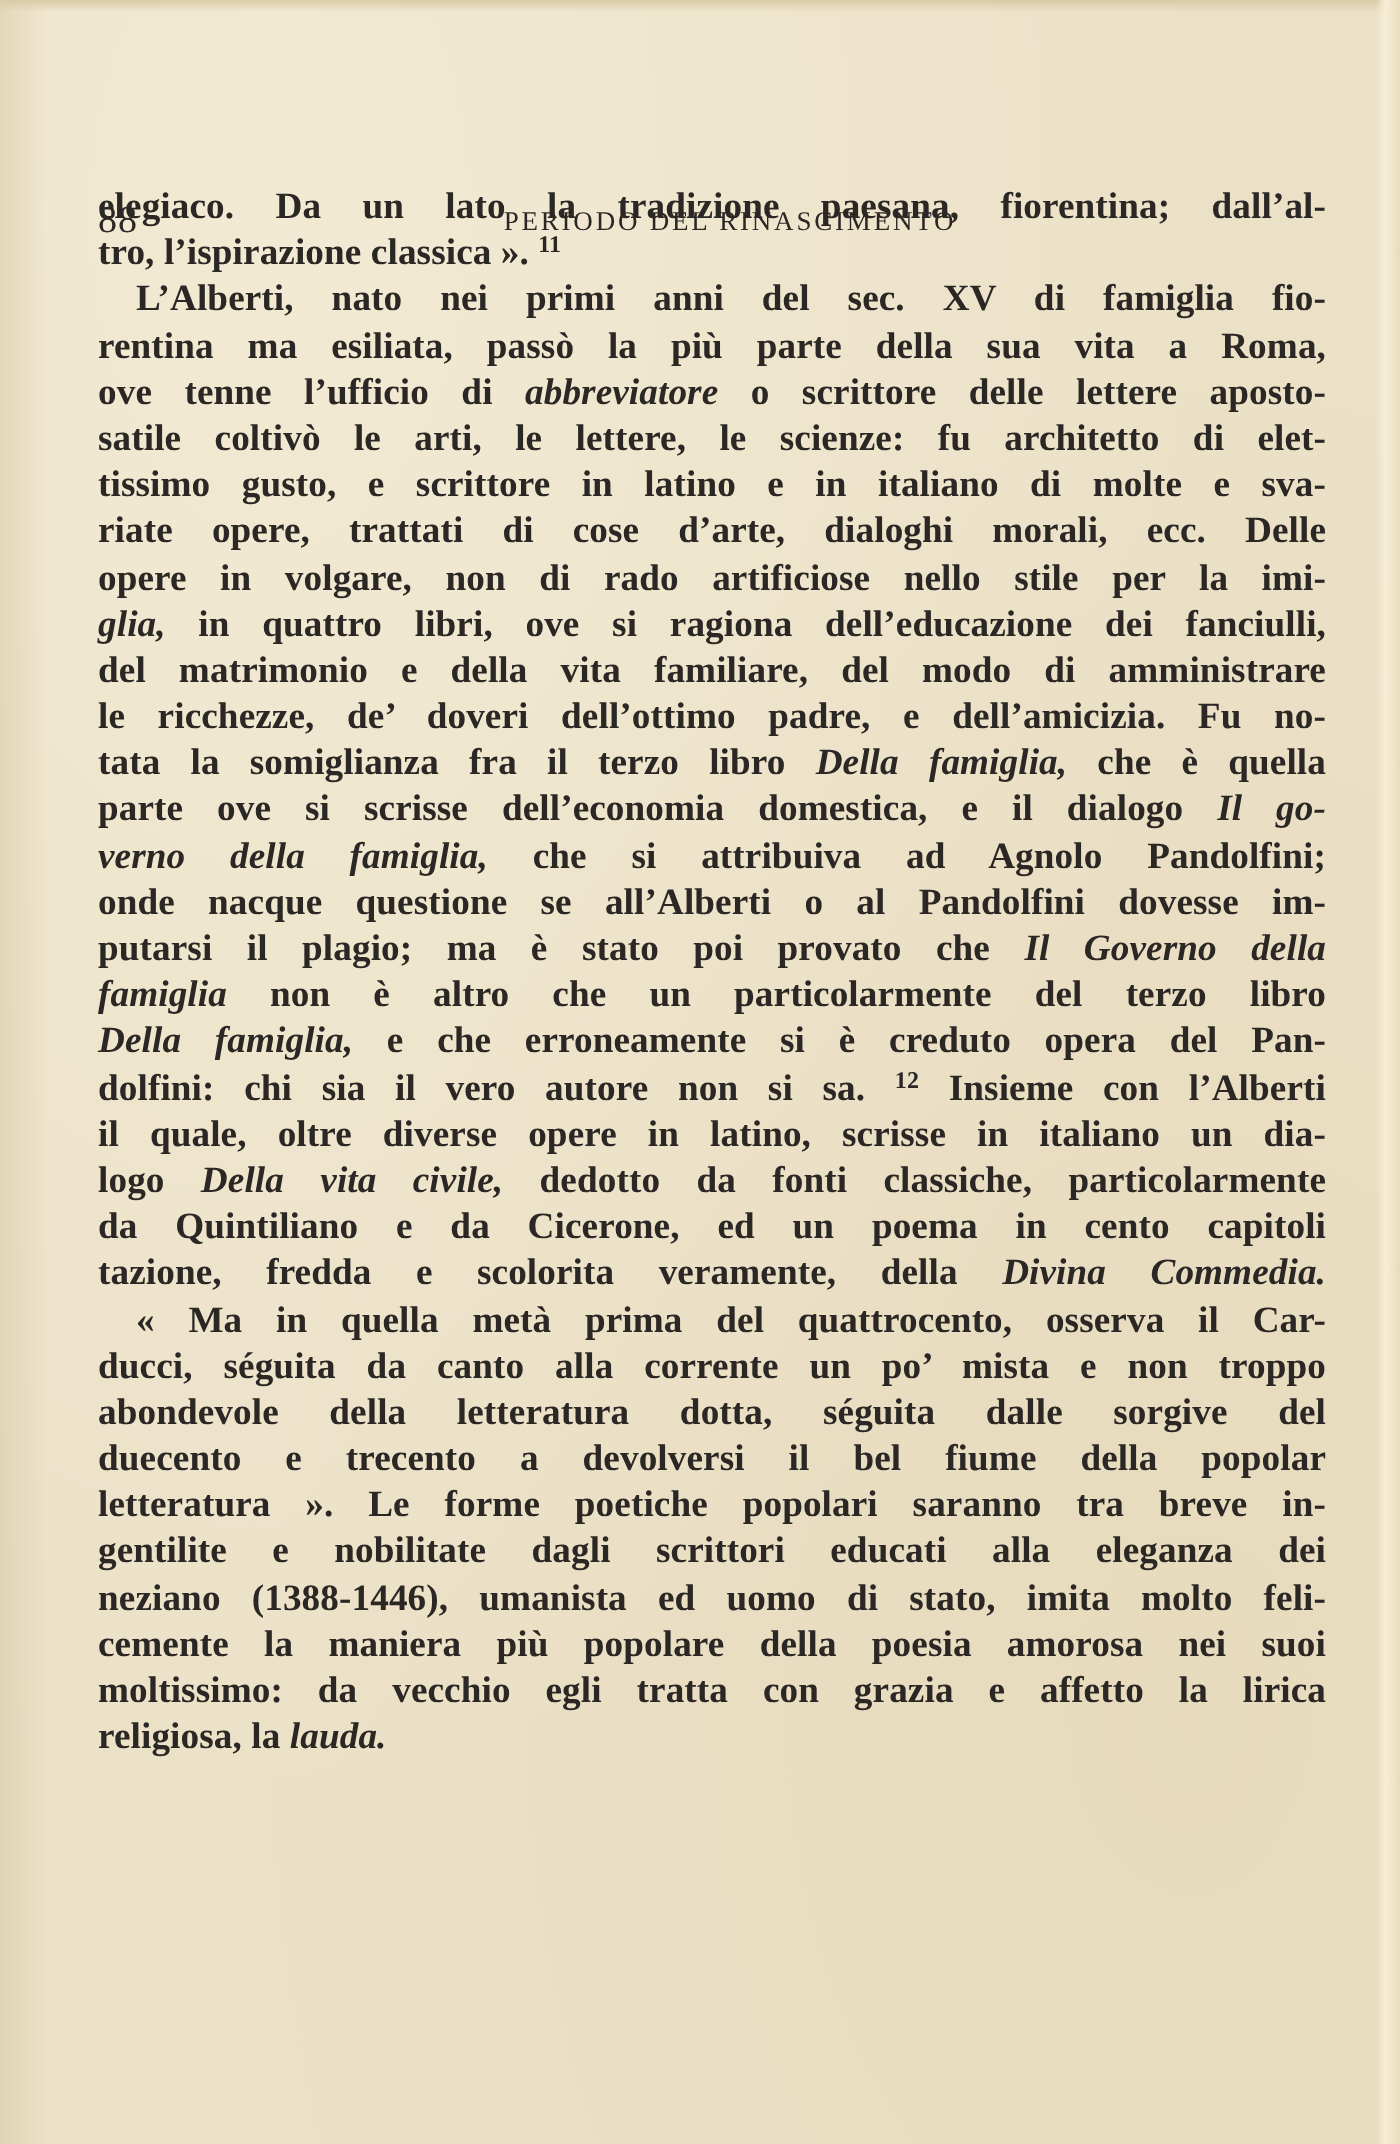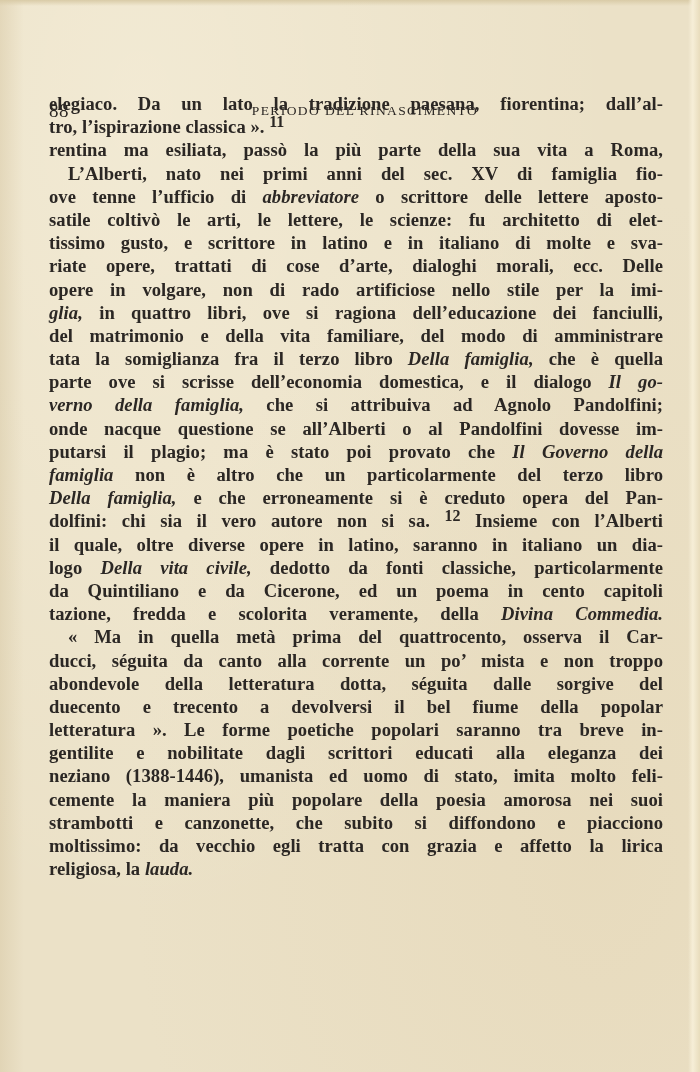--- a/index.html
+++ b/index.html
@@ -81,65 +81,65 @@
     .line.last {
       text-align-last: left;
     }
     .line.indent {
       padding-left: 19px;
     }
     .it {
       font-style: italic;
     }
     sup.fn {
-      font-size: 16px;
+      font-size: 12px;
       vertical-align: 6px;
       line-height: 0;
     }
   </style>
 </head>
 <body>
 
 <div class="left-shade"></div>
 <div class="top-edge"></div>
 <div class="right-edge"></div>
 
 <div class="running-head">
   <span class="page-number">88</span>
   <span class="header-title">PERIODO DEL RINASCIMENTO</span>
 </div>
 
 <div class="text-block" id="text-block">
     <div class="line"><span>elegiaco. Da un lato la tradizione paesana, fiorentina; dall’al-</span></div>
     <div class="line last"><span>tro, l’ispirazione classica ». </span><sup class="fn">11</sup></div>
+    <div class="line indent"><span>L’Alberti, nato nei primi anni del sec. XV di famiglia fio-</span></div>
     <div class="line"><span>rentina ma esiliata, passò la più parte della sua vita a Roma,</span></div>
-    <div class="line indent"><span>L’Alberti, nato nei primi anni del sec. XV di famiglia fio-</span></div>
     <div class="line"><span>ove tenne l’ufficio di </span><span class="it">abbreviatore</span><span> o scrittore delle lettere aposto-</span></div>
     <div class="line"><span>satile coltivò le arti, le lettere, le scienze: fu architetto di elet-</span></div>
     <div class="line"><span>tissimo gusto, e scrittore in latino e in italiano di molte e sva-</span></div>
     <div class="line"><span>riate opere, trattati di cose d’arte, dialoghi morali, ecc. Delle</span></div>
     <div class="line"><span>opere in volgare, non di rado artificiose nello stile per la imi-</span></div>
     <div class="line"><span class="it">glia,</span><span> in quattro libri, ove si ragiona dell’educazione dei fanciulli,</span></div>
     <div class="line"><span>del matrimonio e della vita familiare, del modo di amministrare</span></div>
+    <div class="line"><span>le ricchezze, de’ doveri dell’ottimo padre, e dell’amicizia. Fu no-</span></div>
     <div class="line"><span>tata la somiglianza fra il terzo libro </span><span class="it">Della famiglia,</span><span> che è quella</span></div>
     <div class="line"><span>parte ove si scrisse dell’economia domestica, e il dialogo </span><span class="it">Il go-</span></div>
     <div class="line"><span class="it">verno della famiglia,</span><span> che si attribuiva ad Agnolo Pandolfini;</span></div>
     <div class="line"><span>onde nacque questione se all’Alberti o al Pandolfini dovesse im-</span></div>
     <div class="line"><span>putarsi il plagio; ma è stato poi provato che </span><span class="it">Il Governo della</span></div>
     <div class="line"><span class="it">famiglia</span><span> non è altro che un particolarmente del terzo libro</span></div>
     <div class="line"><span class="it">Della famiglia,</span><span> e che erroneamente si è creduto opera del Pan-</span></div>
     <div class="line"><span>dolfini: chi sia il vero autore non si sa. </span><sup class="fn">12</sup><span> Insieme con l’Alberti</span></div>
-    <div class="line"><span>il quale, oltre diverse opere in latino, saranno in italiano un dia-</span></div>
+    <div class="line"><span>il quale, oltre diverse opere in latino, scrisse in italiano un dia-</span></div>
     <div class="line"><span>logo </span><span class="it">Della vita civile,</span><span> dedotto da fonti classiche, particolarmente</span></div>
     <div class="line"><span>da Quintiliano e da Cicerone, ed un poema in cento capitoli</span></div>
     <div class="line"><span>tazione, fredda e scolorita veramente, della </span><span class="it">Divina Commedia.</span></div>
     <div class="line indent"><span>« Ma in quella metà prima del quattrocento, osserva il Car-</span></div>
     <div class="line"><span>ducci, séguita da canto alla corrente un po’ mista e non troppo</span></div>
     <div class="line"><span>abondevole della letteratura dotta, séguita dalle sorgive del</span></div>
     <div class="line"><span>duecento e trecento a devolversi il bel fiume della popolar</span></div>
     <div class="line"><span>letteratura ». Le forme poetiche popolari saranno tra breve in-</span></div>
     <div class="line"><span>gentilite e nobilitate dagli scrittori educati alla eleganza dei</span></div>
     <div class="line"><span>neziano (1388-1446), umanista ed uomo di stato, imita molto feli-</span></div>
     <div class="line"><span>cemente la maniera più popolare della poesia amorosa nei suoi</span></div>
-    <div class="line"><span>strambotti e canzonette, che subito si diffondono e piacciono</span></div>
     <div class="line"><span>moltissimo: da vecchio egli tratta con grazia e affetto la lirica</span></div>
     <div class="line last"><span>religiosa, la </span><span class="it">lauda.</span></div>
   </div>
 
 </body></html>

